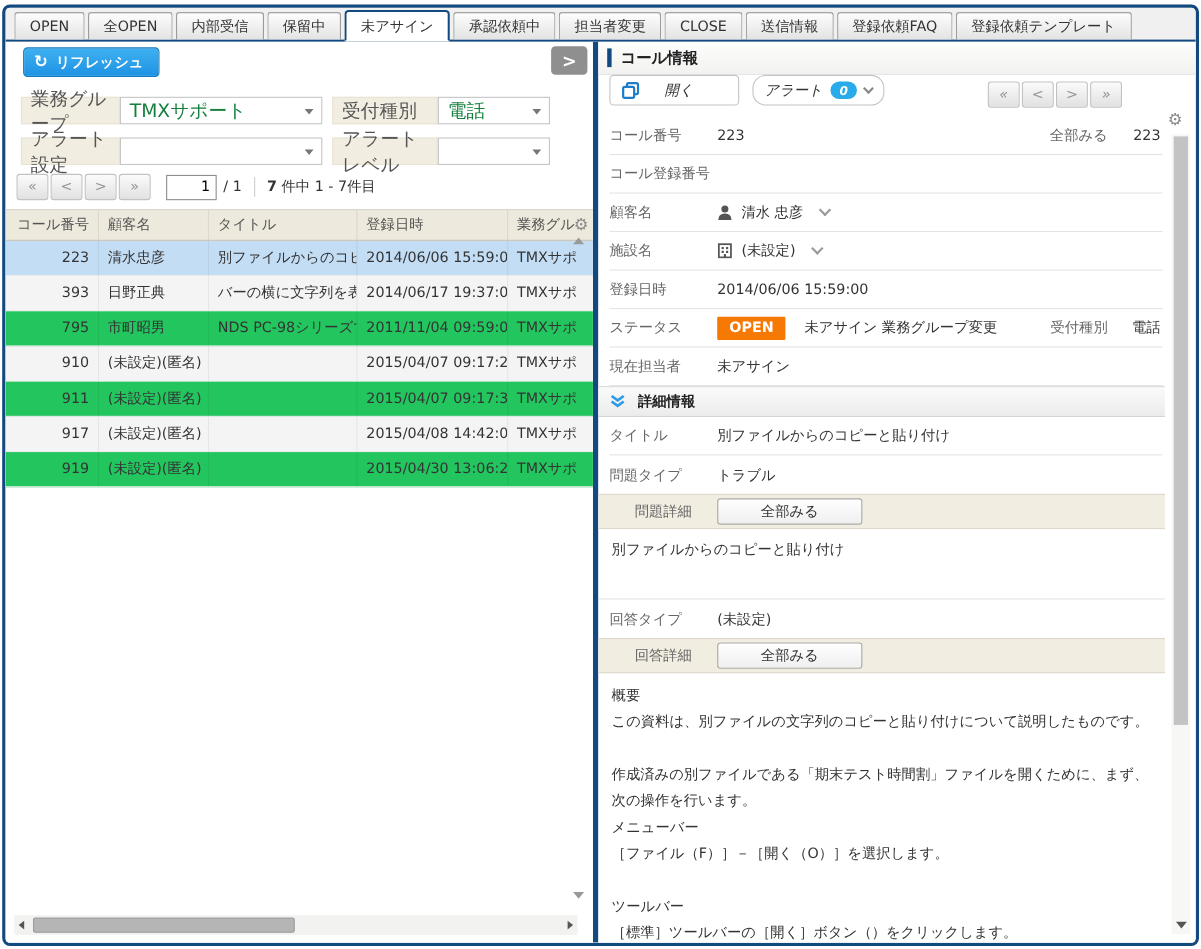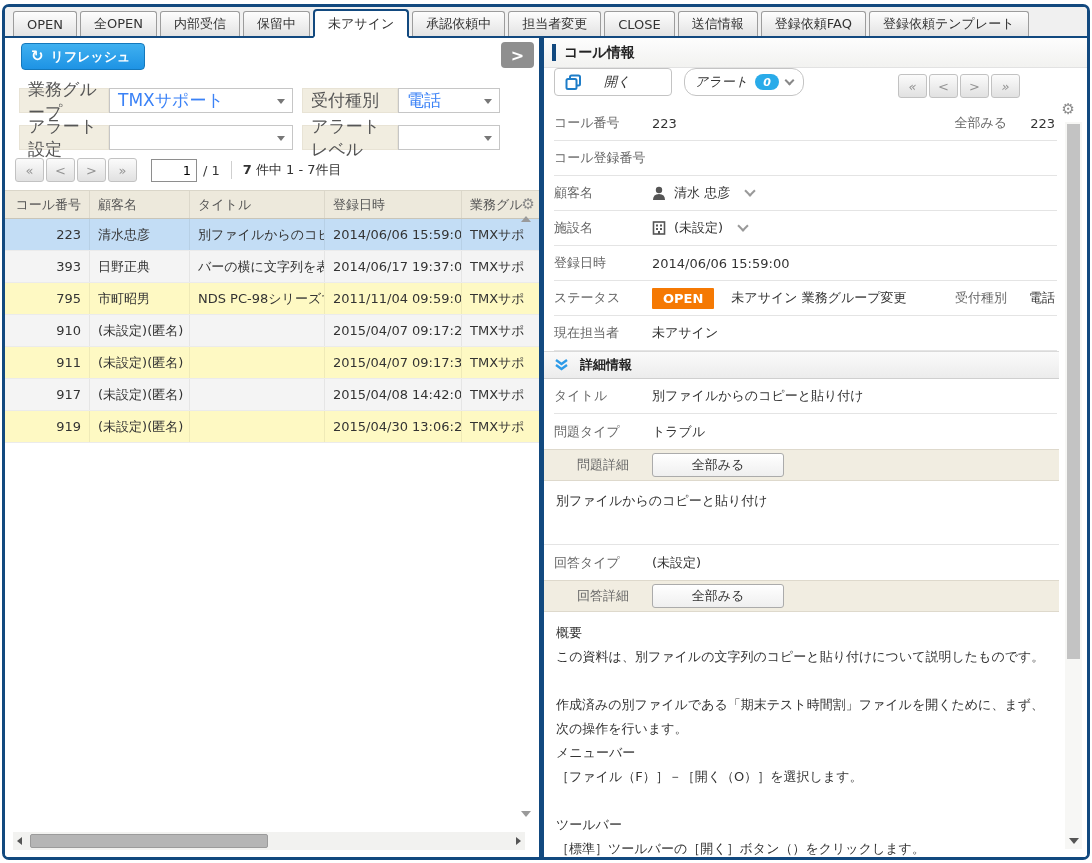--- a/index.html
+++ b/index.html
@@ -37,40 +37,40 @@
                  color:#fff; font-size:13px; font-weight:bold; display:flex; align-items:center; gap:7px; cursor:pointer; }
   .refresh-glyph { font-size:15px; font-weight:bold; line-height:1; }
   .collapse-btn { position:absolute; right:5px; top:4px; width:33px; height:26px; background:#8F8F8F;
                   border-radius:4px; color:#fff; display:flex; align-items:center; justify-content:center;
                   font-size:16px; font-weight:bold; cursor:pointer; }
 
   
   .filter-row { display:flex; margin:12px 0 8px 14px; height:25px; font-size:17px; }
   .f-lbl { background:#F1EDE0; border:1px solid #E8E3D5; color:#555; display:flex; align-items:center; padding:0 8px; flex-shrink:0; }
   .f-lbl.w1 { width:90px; } .f-lbl.w2 { width:96px; margin-left:9px; }
-  .dd { background:#fff; border:1px solid #C6C6C6; position:relative; display:flex; align-items:center; padding:0 24px 0 8px; color:#3b82f6; cursor:pointer; }
+  .dd { background:#fff; border:1px solid #C6C6C6; position:relative; display:flex; align-items:center; padding:0 24px 0 8px; color:#15803d; cursor:pointer; }
   .dd.d1 { width:184px; } .dd.d2 { width:102px; }
   .dd-arrow { position:absolute; right:7px; top:10px; width:0; height:0;
               border-left:4px solid transparent; border-right:4px solid transparent; border-top:5px solid #777; }
 
   
   .pager-row { display:flex; align-items:center; margin:4px 0 8px 10px; font-size:13px; color:#333; }
   .pg-btn { width:29px; height:24px; margin-right:2px; background:linear-gradient(#FBFBFB,#E1E1E1);
             border:1px solid #C2C2C2; border-radius:3px; color:#939393; display:flex; align-items:center;
             justify-content:center; font-size:13px; cursor:pointer; }
   .pg-input { width:46px; height:23px; border:1px solid #8E8E8E; text-align:right; padding-right:5px; font-size:13px; margin-left:12px; font-family:inherit; }
   .pg-total { margin-left:6px; }
   .pg-div { width:1px; height:18px; background:#CFCFCF; margin:0 11px; }
 
   
   .grid { font-size:13px; }
   .grid-header { display:flex; height:29px; background:#EDE9DC; border-top:1px solid #DAD6C9;
                  border-bottom:1px solid #C9C5B8; color:#555; position:relative; }
   .gh-cell { padding:0 8px; line-height:27px; border-right:1px solid #DCD8CB; overflow:hidden; white-space:nowrap; }
-  .grid-row { display:flex; height:32px; border-bottom:1px solid #EBEBEB; background:#fef9c3; color:#333; cursor:pointer; }
+  .grid-row { display:flex; height:32px; border-bottom:1px solid #EBEBEB; background:#22c55e; color:#333; cursor:pointer; }
   .grid-row.alt { background:#F4F4F4; }
   .grid-row.selected { background:#C3DDF5; }
   .g-cell { padding:0 8px; line-height:31px; border-right:1px solid rgba(0,0,0,0.06); overflow:hidden; white-space:nowrap; }
   .col-no   { width:85px;  text-align:right; flex-shrink:0; }
   .col-cust { width:100px; flex-shrink:0; }
   .col-title{ width:135px; flex-shrink:0; }
   .col-date { width:137px; flex-shrink:0; }
   .col-group{ flex:1; border-right:none !important; }
   .gear { color:#8A8A8A; font-size:15px; line-height:1; cursor:pointer; }
   .gh-gear { position:absolute; right:4px; top:6px; }

